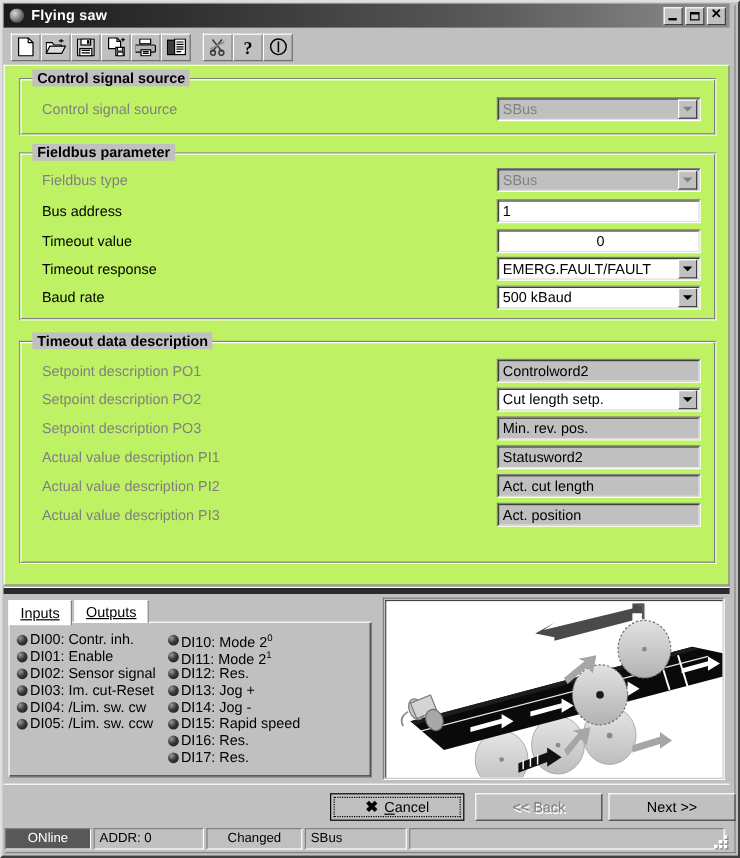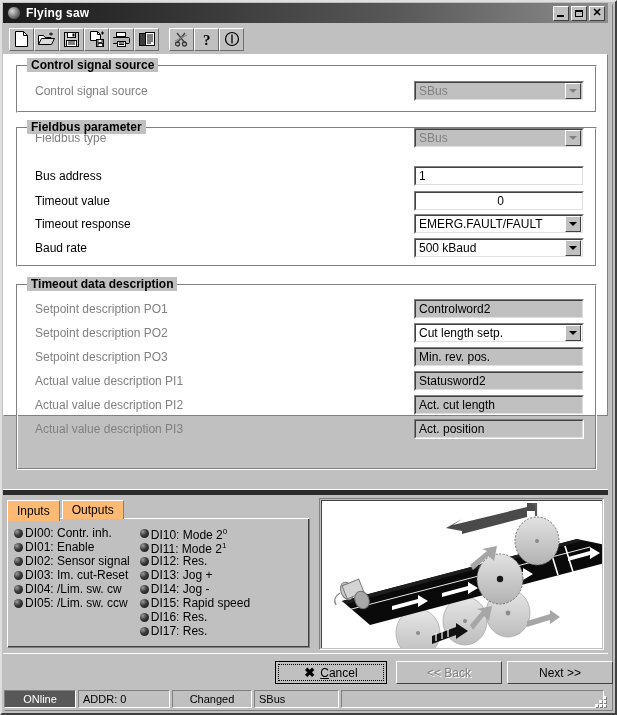--- a/index.html
+++ b/index.html
@@ -130,22 +130,22 @@
     margin-right: 0px;
   }
   .tool svg { display: block; }
   .tool-sep { width: 10px; height: 1px; }
 
   
   .content {
     position: absolute;
     left: 3px; top: 54px;
     width: 605px;
-    height: 362px;
-    background: #ffffff;
+    height: 434px;
+    background: #bef264;
     box-sizing: border-box;
     border-left: 1px solid #ffffff;
     border-top: 1px solid #ffffff;
     border-right: 1px solid #808080;
     border-bottom: 1px solid #808080;
   }
 
   .groupbox {
     position: absolute;
     box-sizing: border-box;
@@ -277,29 +277,30 @@
     position: absolute;
     left: 0; top: 0;
     height: 19px;
     display: flex;
     align-items: flex-end;
     z-index: 3;
   }
   .tab {
     height: 19px;
     padding: 0 9px;
-    background: #fdba74;
+    background: #ffffff;
     box-sizing: border-box;
     border-left: 1px solid #ffffff;
     border-top: 1px solid #ffffff;
     border-right: 1px solid #808080;
     display: flex; align-items: center;
     font-size: 12px;
     color: #000;
     margin-right: 2px;
+    text-decoration: underline;
   }
   .tab.active {
     height: 21px;
     margin-bottom: -2px;
     font-weight: normal;
   }
   .tab-body {
     position: absolute;
     left: 0; top: 18px;
     width: 303px; height: 130px;
@@ -558,21 +559,21 @@
             </div>
           </div>
         </div>
       </div>
     </div>
 
     <div class="groupbox" style="left:12px; top:72px; width:581px; height:140px;">
       <div class="gb-inner"></div>
       <div class="gb-title">Fieldbus parameter</div>
 
-      <div class="field-row" style="top:0;">
+      <div class="field-row" style="top:12px;">
         <div class="field-label disabled">Fieldbus type</div>
         <div class="ctl gray disabled">
           <div class="ctl-in">
             <div class="ctl-text">SBus</div>
             <div class="combo-btn disabled">
               <div class="arrow"></div>
             </div>
           </div>
         </div>
       </div>

